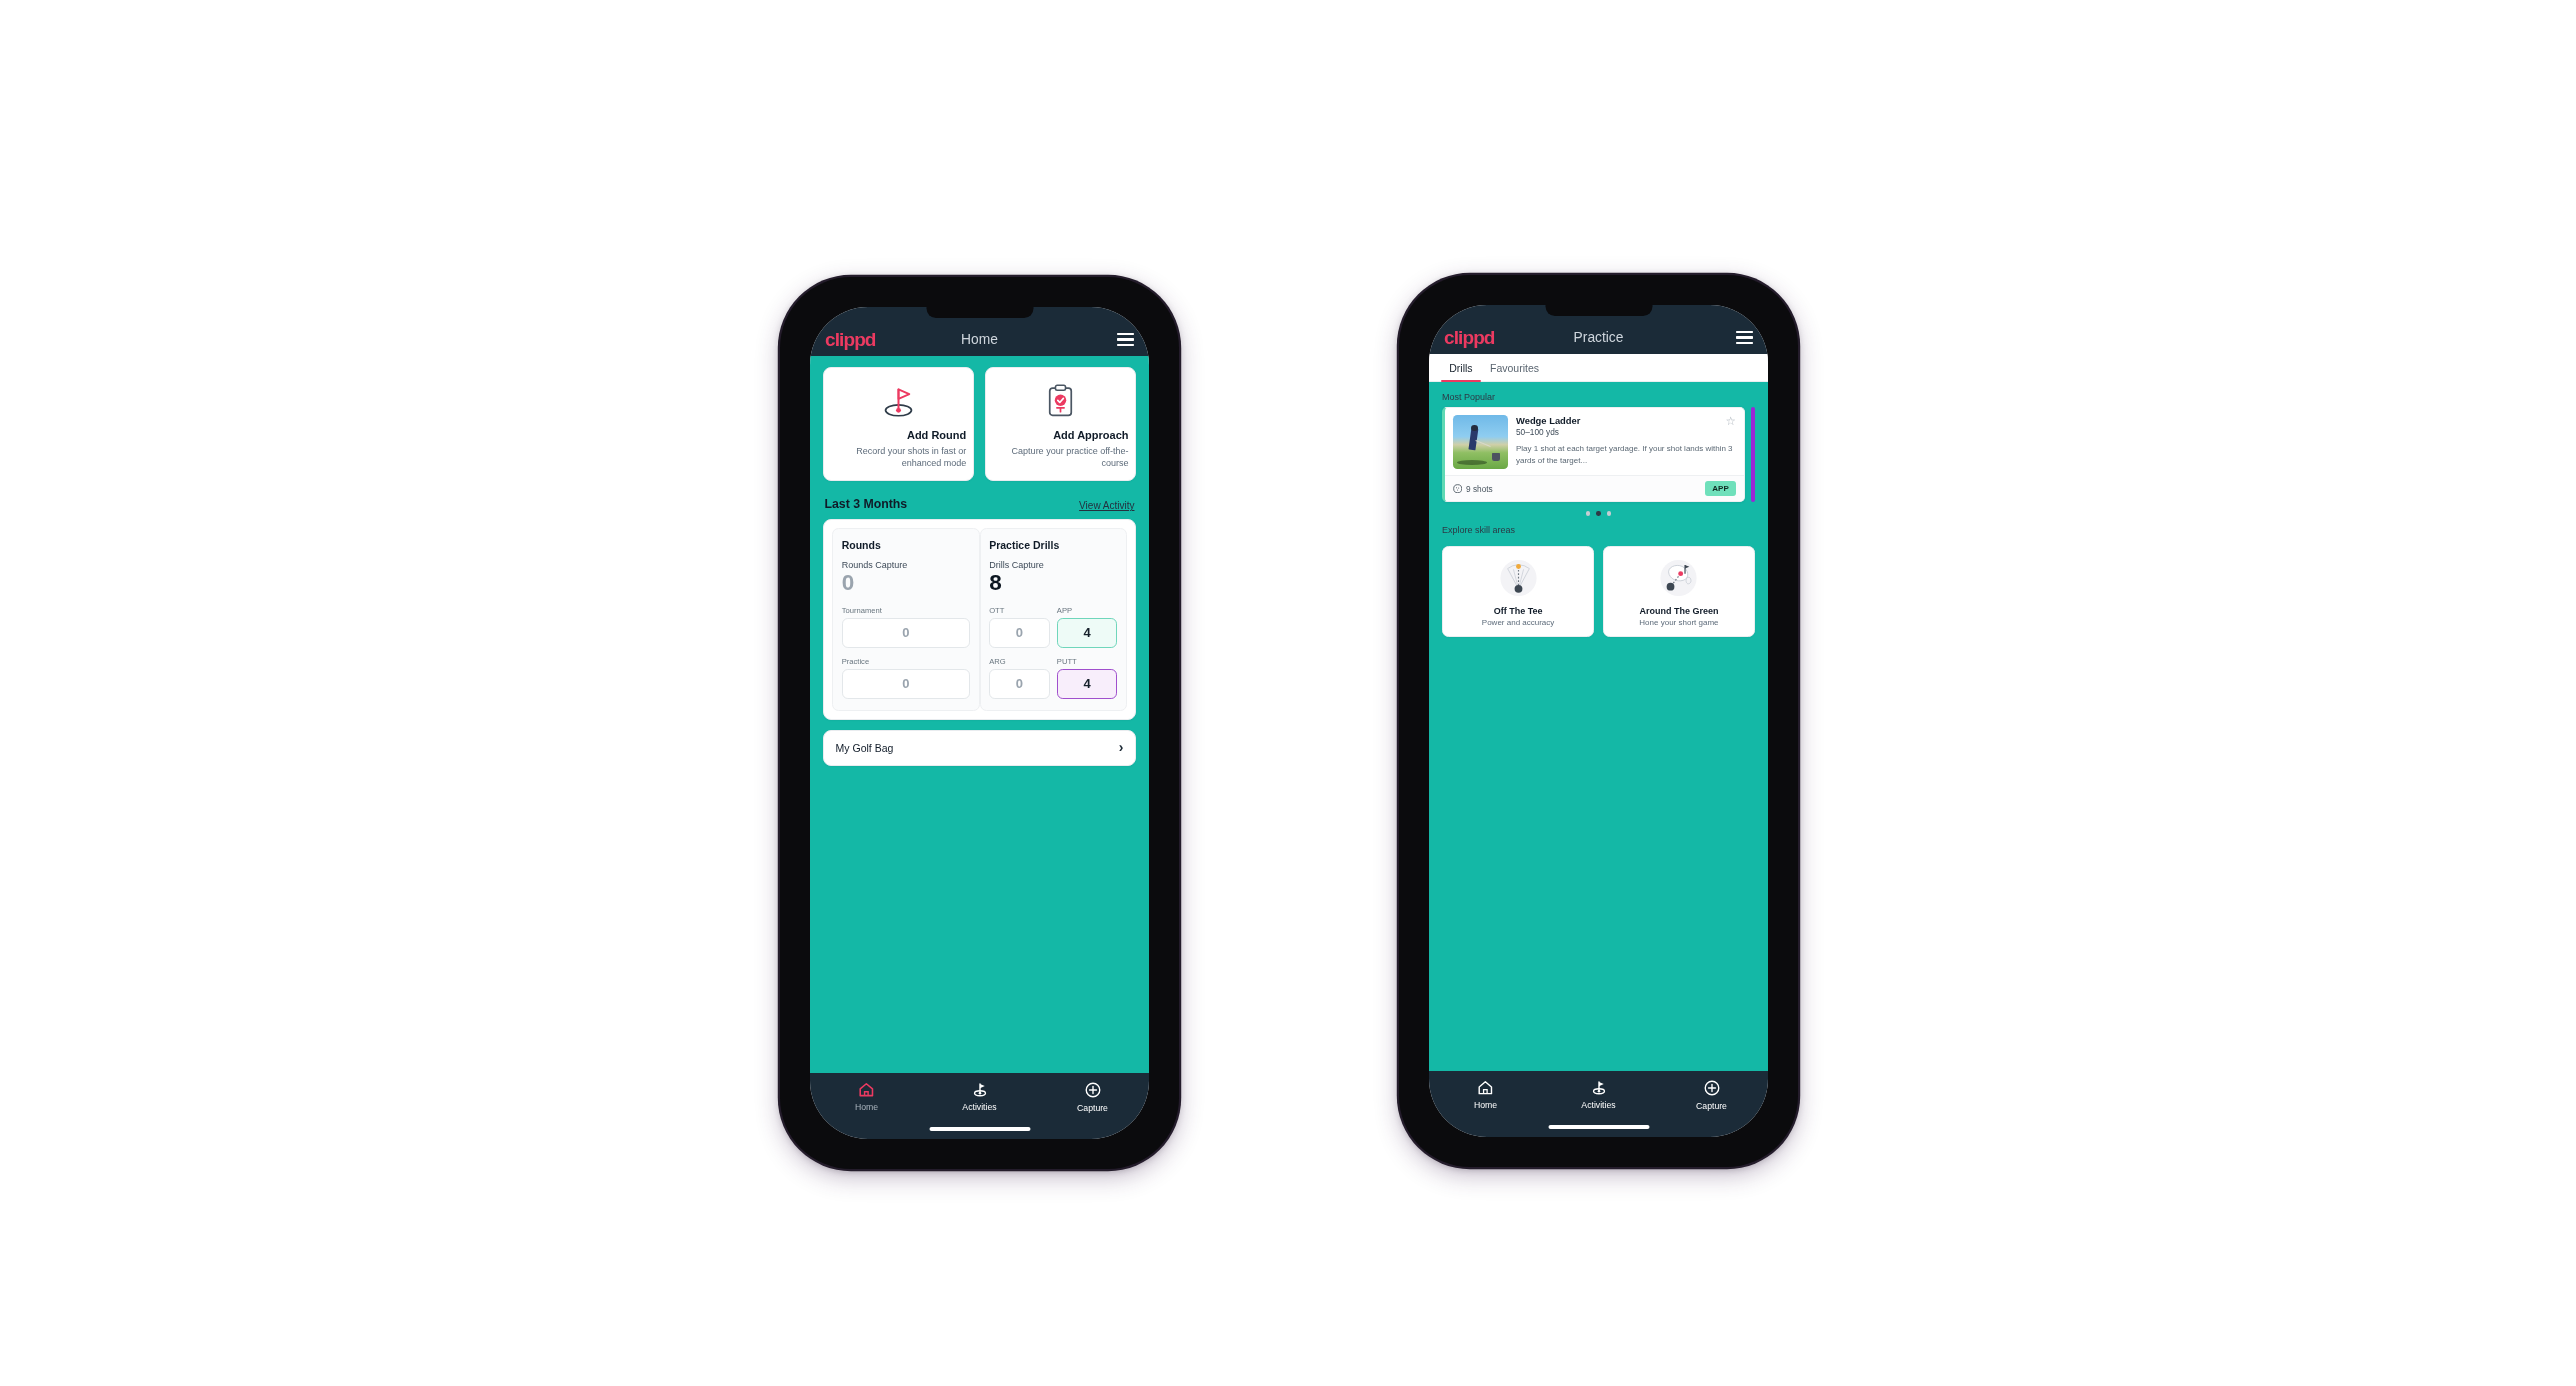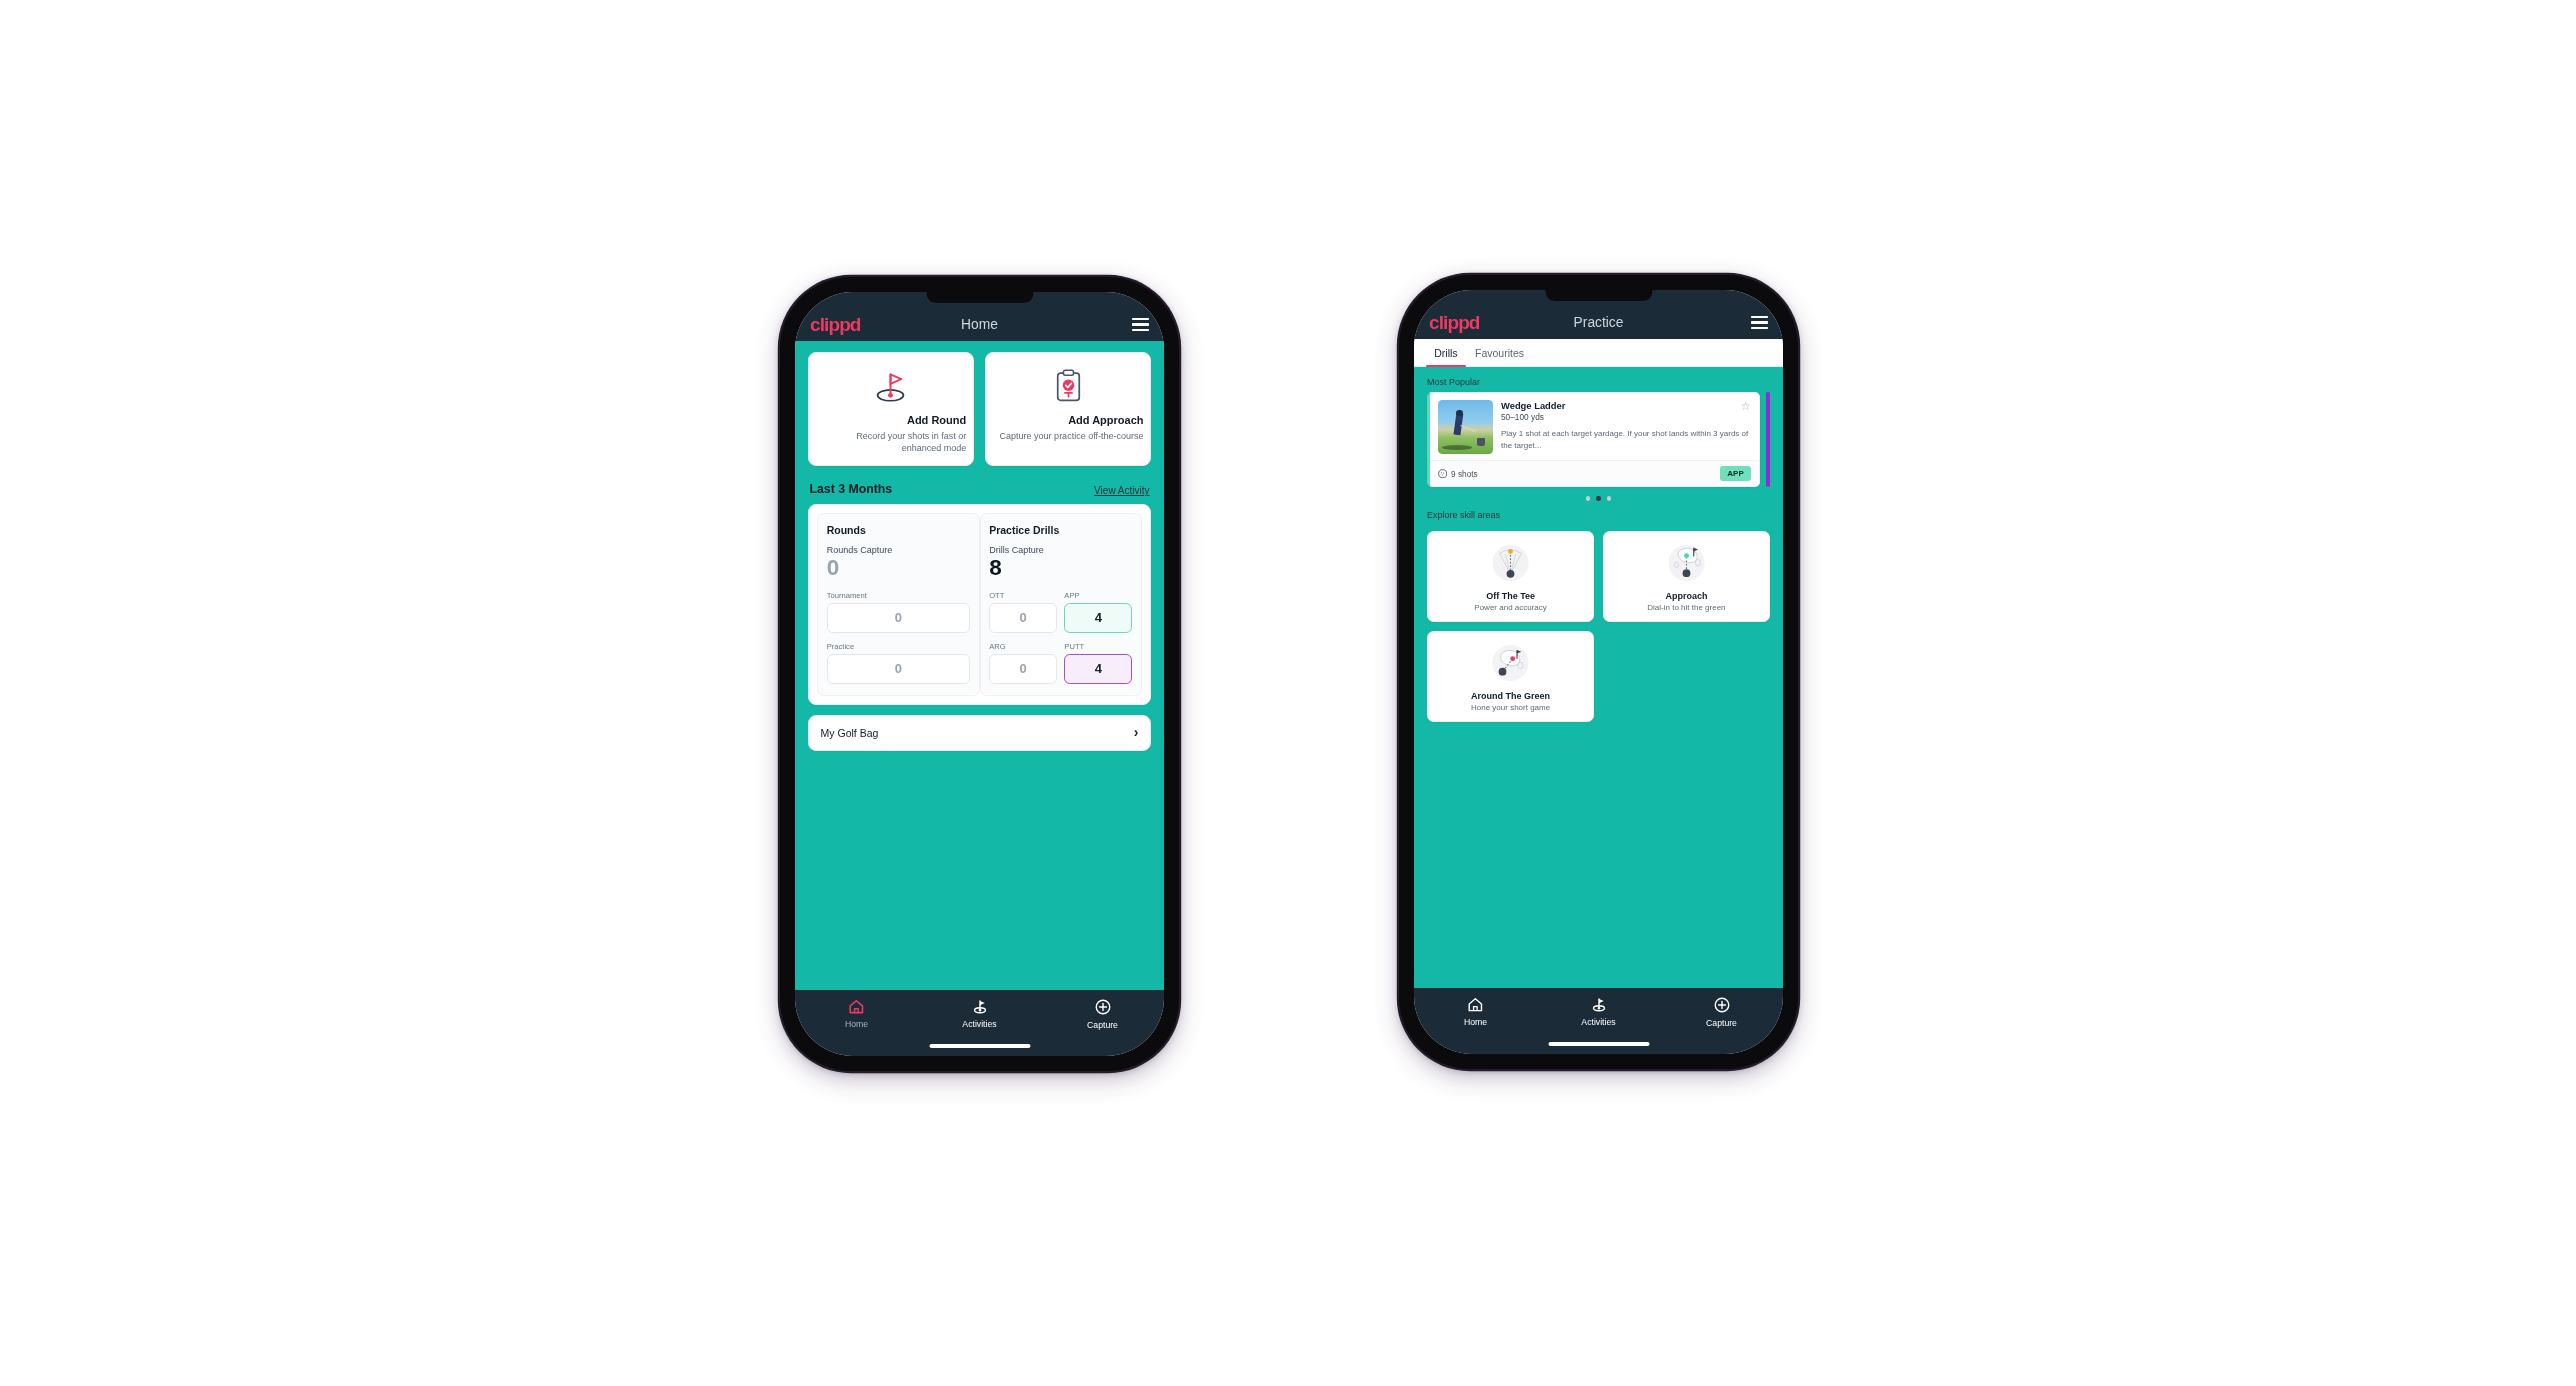--- a/index.html
+++ b/index.html
@@ -7,24 +7,24 @@
     width: 2576px; height: 1386px;
     background: #ffffff;
     font-family: "Liberation Sans", sans-serif;
     overflow: hidden;
   }
   .stage { position: relative; width: 2576px; height: 1386px; }
 
   
   .phone {
     position: absolute;
-    width: 399px; height: 794px;
+    width: 399px; height: 892px;
     border-radius: 71px;
     background: #0b0b0d;
-    padding: 15px;
+    padding: 30px;
     box-shadow: 0 0 0 2.2px #241c2b, 0 7.2px 24.6px rgba(60,30,80,0.30), 0 1.4px 7.2px rgba(0,0,0,0.25);
   }
   .phone.p1 { left: 780px; top: 277px; }
   .phone.p2 { left: 1399px; top: 275px; }
 
   .screen {
     position: relative;
     width: 100%; height: 100%;
     border-radius: 58px;
     overflow: hidden;
@@ -398,37 +398,20 @@
                 <line x1="31" y1="44" x2="38" y2="17" stroke="#c7ccd4" stroke-width="1"></line>
                 <line x1="31" y1="44" x2="31" y2="14" stroke="#6d7680" stroke-width="1.6" stroke-dasharray="2.2 2.6"></line>
                 <circle cx="31" cy="13" r="3.4" fill="#f0a93b"></circle>
                 <circle cx="31" cy="44" r="5.4" fill="#3d4752"></circle>
               </svg>
             </div>
             <div class="skill-name">Off The Tee</div>
             <div class="skill-sub">Power and accuracy</div>
           </div>
 
-          <div class="skill-card">
-            <div class="skill-ico">
-              <svg width="45" height="42" viewBox="0 0 62 58">
-                <circle cx="31" cy="29" r="25" fill="#f3f3f6"></circle>
-                <path d="M20 20 C16 11 30 6 38 10 C47 14 48 24 42 27 C36 30 24 29 20 20 Z" fill="#fff" stroke="#c7ccd4" stroke-width="1.2"></path>
-                <path d="M17 28 C13 27 13 34 17 35 C21 36 21 29 17 28 Z" fill="none" stroke="#c7ccd4" stroke-width="1.1"></path>
-                <path d="M46 24 C51 23 52 32 47 33 C43 34 42 25 46 24 Z" fill="none" stroke="#c7ccd4" stroke-width="1.1"></path>
-                <line x1="41" y1="8" x2="41" y2="20" stroke="#3d4752" stroke-width="1.6"></line>
-                <path d="M41 8 L47 10.5 L41 13 Z" fill="#3d4752"></path>
-                <line x1="31" y1="42" x2="31" y2="20" stroke="#6d7680" stroke-width="1.6" stroke-dasharray="2.2 2.6"></line>
-                <circle cx="31" cy="19" r="3.4" fill="#4fd6b0"></circle>
-                <circle cx="31" cy="43" r="5.4" fill="#3d4752"></circle>
-              </svg>
-            </div>
-            <div class="skill-name">Approach</div>
-            <div class="skill-sub">Dial-in to hit the green</div>
-          </div>
 
           <div class="skill-card">
             <div class="skill-ico">
               <svg width="45" height="42" viewBox="0 0 62 58">
                 <circle cx="31" cy="29" r="25" fill="#f3f3f6"></circle>
                 <path d="M18 24 C14 14 28 9 36 13 C45 17 46 28 40 31 C33 35 22 33 18 24 Z" fill="#fff" stroke="#c7ccd4" stroke-width="1.2"></path>
                 <path d="M44 28 C49 27 50 36 45 37 C41 38 40 29 44 28 Z" fill="none" stroke="#c7ccd4" stroke-width="1.1"></path>
                 <line x1="40" y1="11" x2="40" y2="23" stroke="#3d4752" stroke-width="1.6"></line>
                 <path d="M40 11 L46 13.5 L40 16 Z" fill="#3d4752"></path>
                 <line x1="21" y1="40" x2="33" y2="24" stroke="#6d7680" stroke-width="1.6" stroke-dasharray="2.2 2.6"></line>

